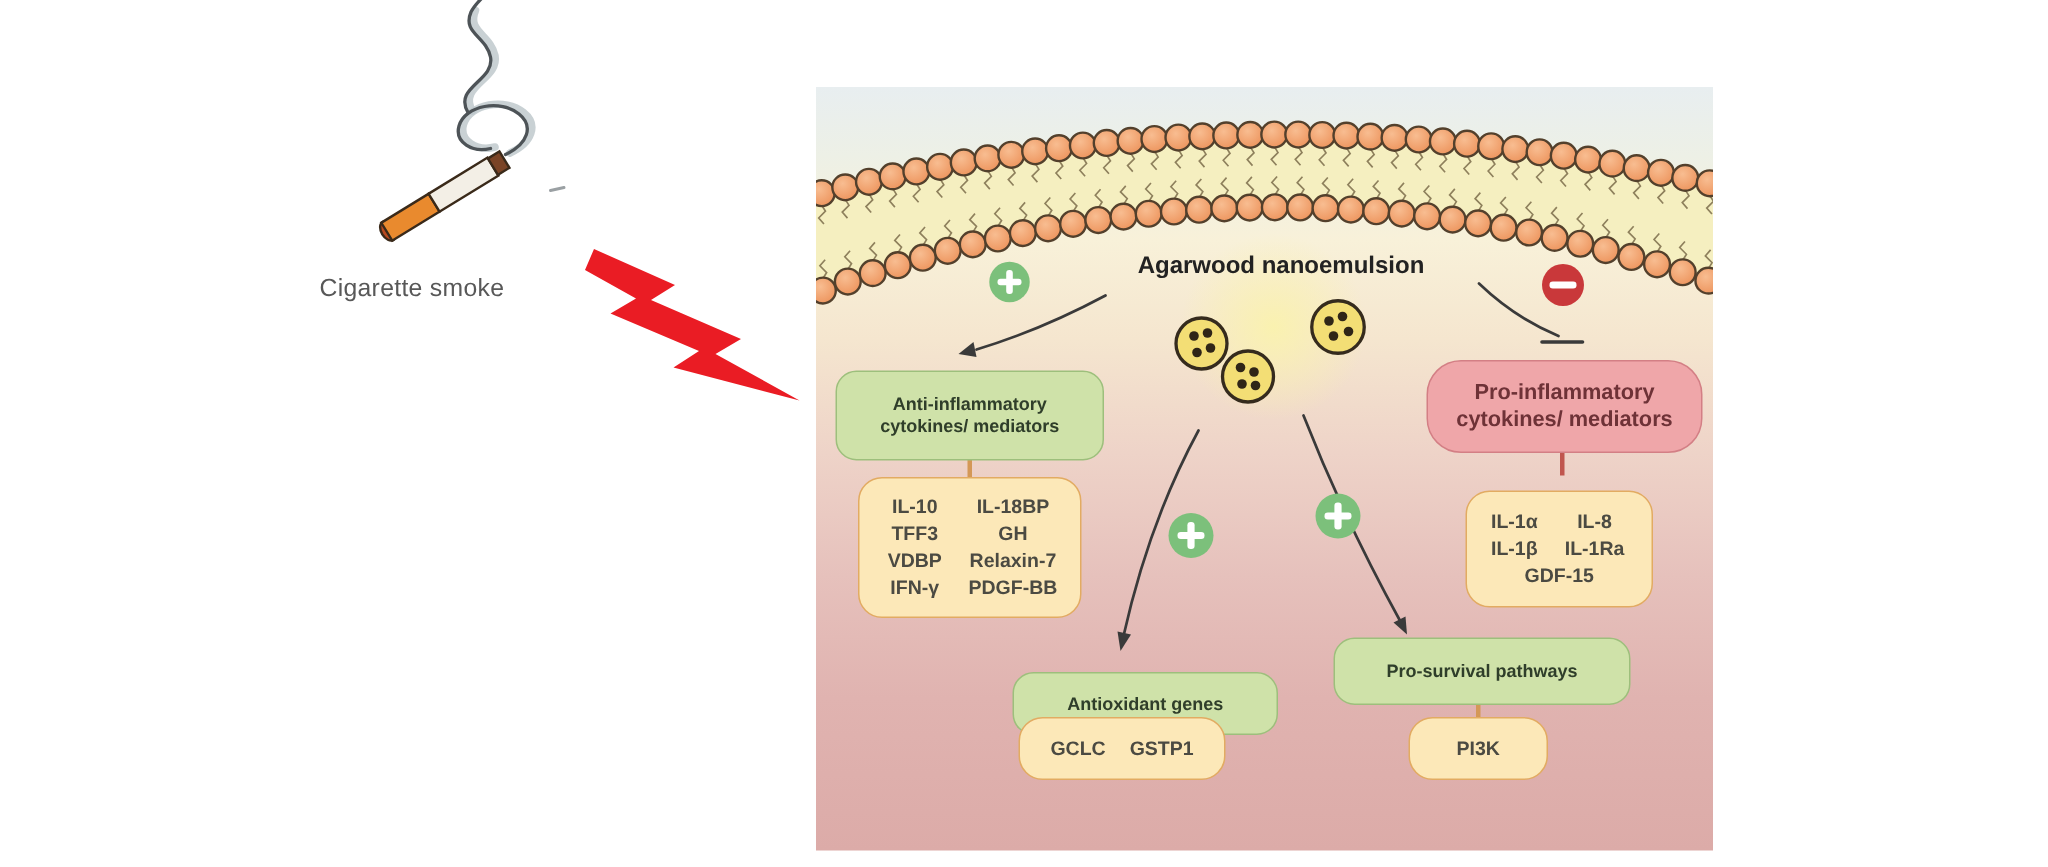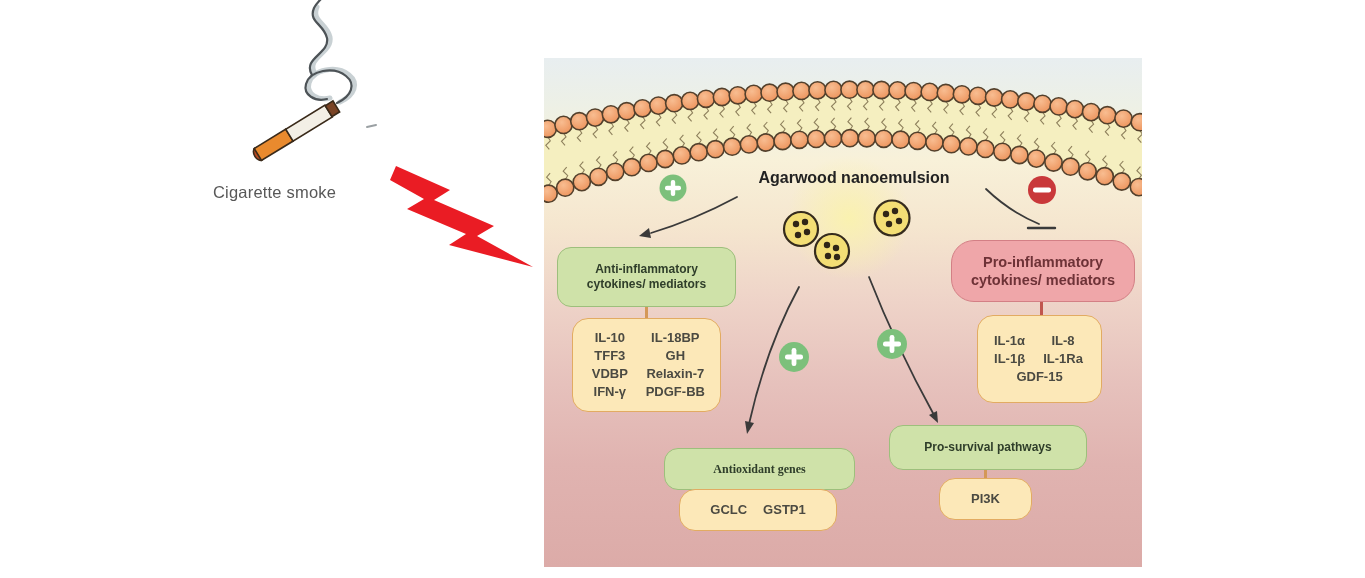--- a/index.html
+++ b/index.html
@@ -30,23 +30,23 @@
     align-items:center;justify-content:center;text-align:center;line-height:1.25;}
   .box.green{background:var(--green-fill);border:1.5px solid var(--green-border);
     border-radius:14px;color:var(--green-text);font-weight:bold;font-size:12px;}
   .box.pink{background:var(--pink-fill);border:1.5px solid var(--pink-border);
     border-radius:23px;color:var(--pink-text);font-weight:bold;font-size:14.5px;}
   .box.yellow{background:var(--yellow-fill);border:1.5px solid var(--yellow-border);
     border-radius:16px;color:var(--yellow-text);font-weight:700;font-size:13px;}
   .anti-green{left:13px;top:189px;width:179px;height:60px;}
   .anti-yellow{left:28px;top:260px;width:149px;height:94px;}
   .pro-pink{left:407px;top:182px;width:184px;height:62px;}
-  .pro-yellow{left:433px;top:257px;width:125px;height:88px;}
-  .antiox-green{left:120px;top:390px;width:191px;height:42px;font-family:Liberation Serif, serif;}
-  .gclc-yellow{left:135px;top:431px;width:158px;height:42px;align-items:center;}
+  .pro-yellow{left:433px;top:269px;width:125px;height:78px;}
+  .antiox-green{left:131px;top:390px;width:177px;height:42px;}
+  .gclc-yellow{left:135px;top:420px;width:138px;height:42px;align-items:center;}
   .surv-green{left:345px;top:367px;width:198px;height:45px;}
   .pi3k-yellow{left:395px;top:420px;width:93px;height:42px;}
   .grid2{display:grid;grid-template-columns:44% 56%;row-gap:2px;width:100%;padding:0 8px;box-sizing:border-box;}
   .grid2 span{display:block;}
   .span2{grid-column:1/3;}
   .genes-row{display:flex;gap:16px;justify-content:center;}
   .connector{position:absolute;width:3px;}
   .conn-anti{left:101px;top:247px;height:15px;background:var(--connector-orange);}
   .conn-pro{left:496px;top:242px;height:17px;background:var(--connector-red);}
   .conn-antiox{left:202px;top:430px;height:14px;background:var(--connector-orange);}

